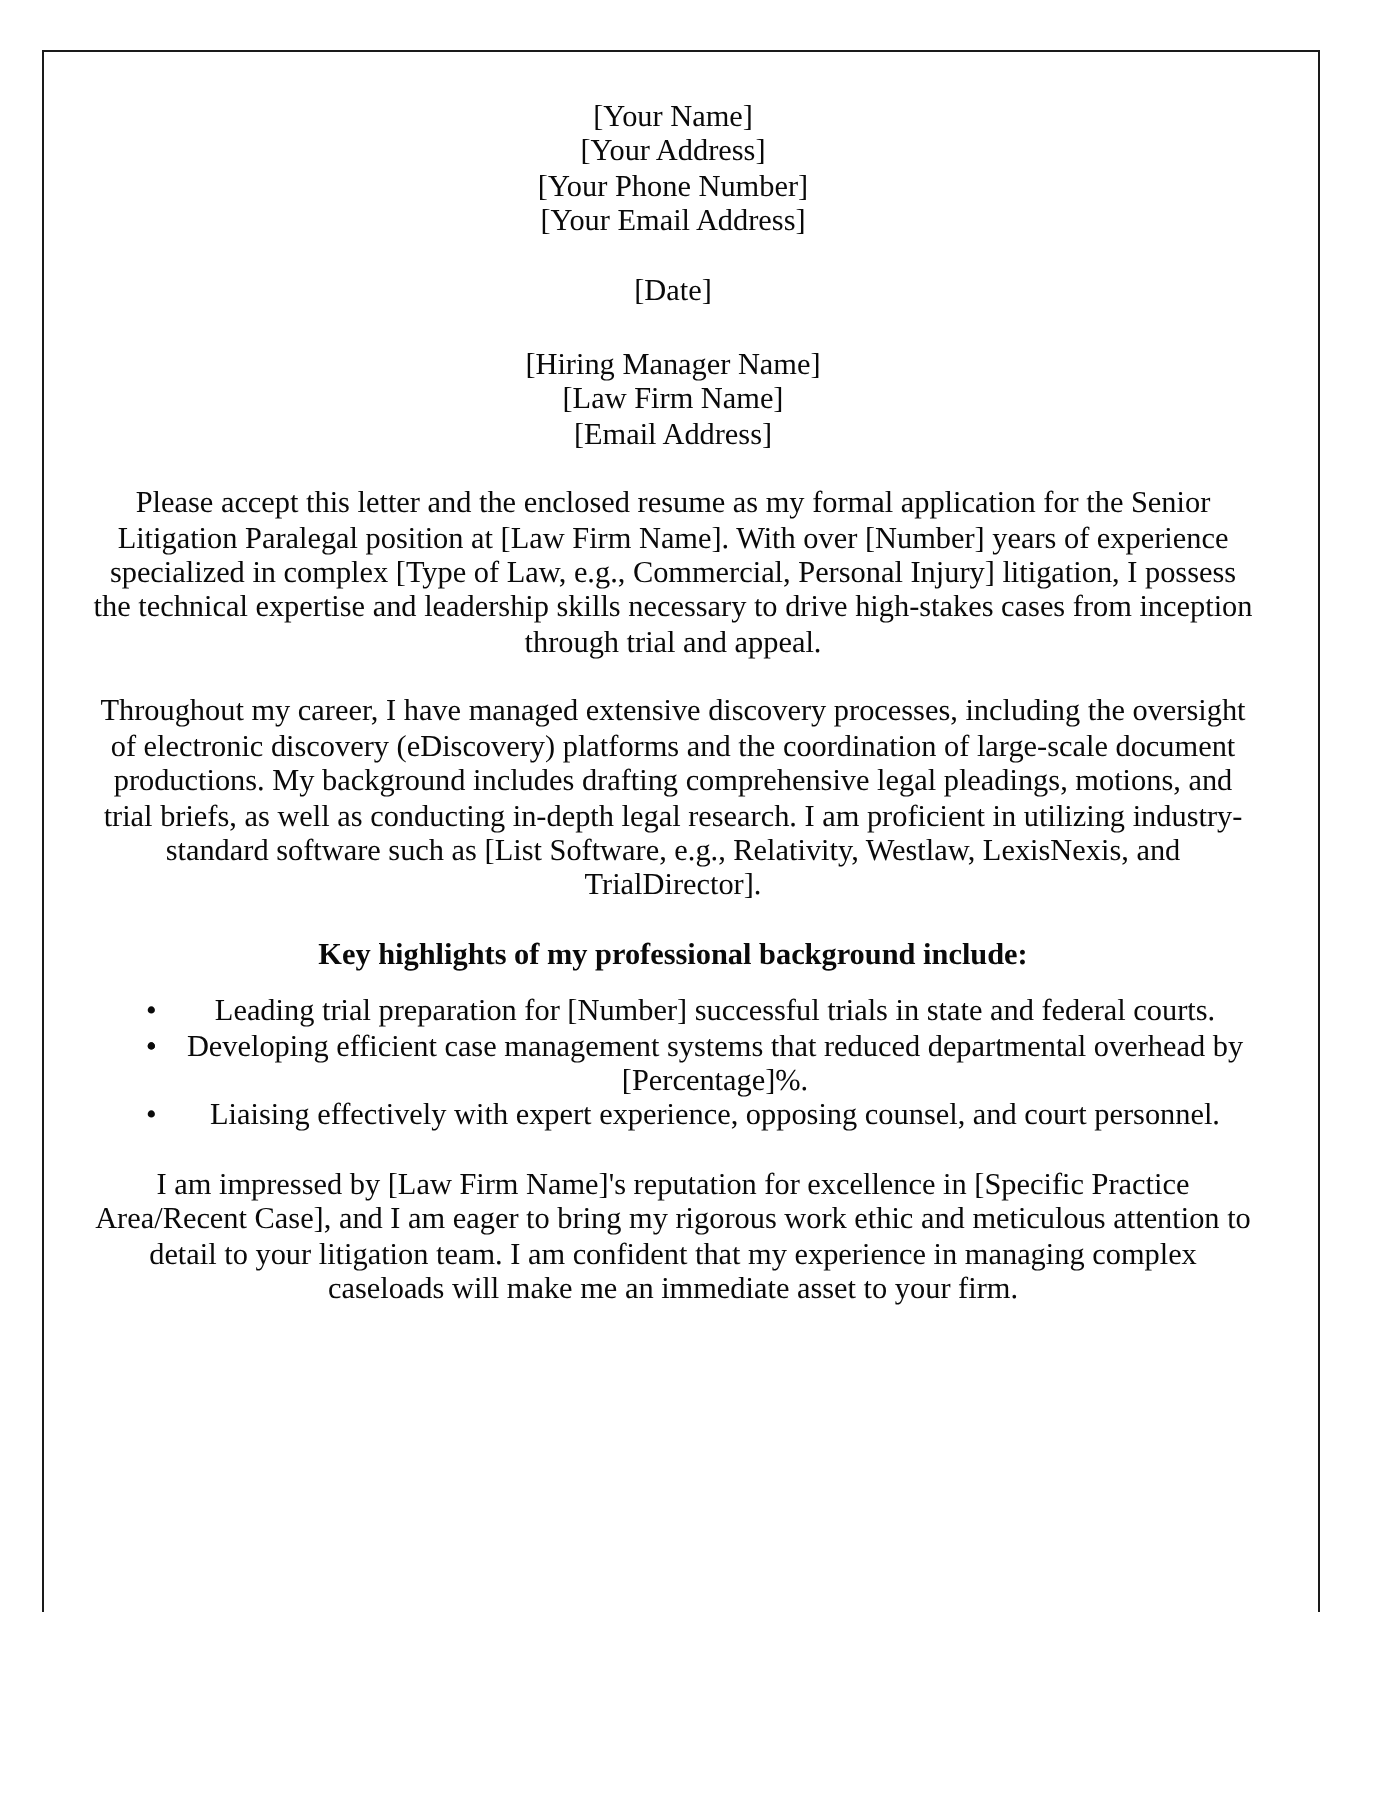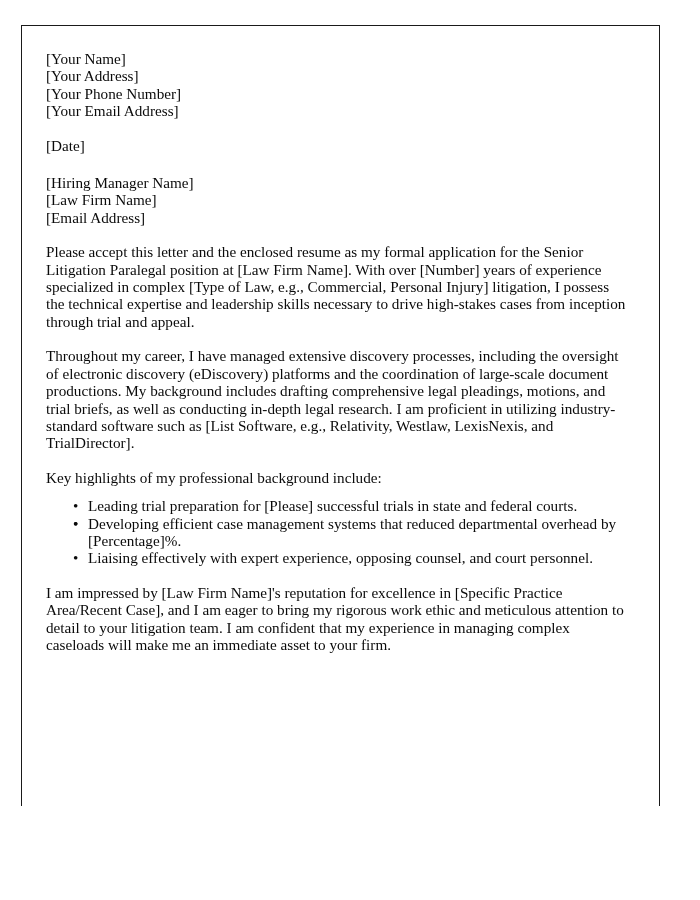--- a/index.html
+++ b/index.html
@@ -35,21 +35,21 @@
     padding: 24px 32px 0 24px;
     box-sizing: border-box;
   }
 
   .doc-line,
   .doc-para,
   .doc-bullet-item {
     font-size: 15.2px;
     line-height: 17.4px;
     color: #0a0a0a;
-    text-align: left;
+    text-align: center;
     -webkit-font-smoothing: antialiased;
   }
 
   .block {
     margin: 0;
   }
 
   .header-block {
     margin-bottom: 17px;
   }
@@ -65,20 +65,21 @@
   .salutation-block {
     margin-bottom: 17px;
   }
 
   .doc-para {
     margin: 0 0 17px 0;
   }
 
   .bullet-intro {
     margin: 0 0 11px 0;
+    font-weight: bold;
   }
 
   .bullet-list {
     list-style: none;
     margin: 0 0 17px 0;
     padding: 0;
   }
 
   .doc-bullet-item {
     position: relative;
@@ -128,21 +129,21 @@
 
     <p class="doc-para para-wide">Please accept this letter and the enclosed resume as my formal application for the Senior Litigation Paralegal position at [Law Firm Name]. With over [Number] years of experience specialized in complex [Type of Law, e.g., Commercial, Personal Injury] litigation, I possess the technical expertise and leadership skills necessary to drive high-stakes cases from inception through trial and appeal.</p>
 
     <p class="doc-para para-wide">Throughout my career, I have managed extensive discovery processes, including the oversight of electronic discovery (eDiscovery) platforms and the coordination of large-scale document productions. My background includes drafting comprehensive legal pleadings, motions, and trial briefs, as well as conducting in-depth legal research. I am proficient in utilizing industry-standard software such as [List Software, e.g., Relativity, Westlaw, LexisNexis, and TrialDirector].</p>
 
     <p class="doc-para bullet-intro para-wide">Key highlights of my professional background include:</p>
 
     <ul class="bullet-list">
       <li class="doc-bullet-item">
         <span class="bullet-marker">•</span>
-        <span>Leading trial preparation for [Please] successful trials in state and federal courts.</span>
+        <span>Leading trial preparation for [Number] successful trials in state and federal courts.</span>
       </li>
       <li class="doc-bullet-item">
         <span class="bullet-marker">•</span>
       </li>
       <li class="doc-bullet-item">
         <span class="bullet-marker">•</span>
         <span>Developing efficient case management systems that reduced departmental overhead by [Percentage]%.</span>
       </li>
       <li class="doc-bullet-item">
         <span class="bullet-marker">•</span>

